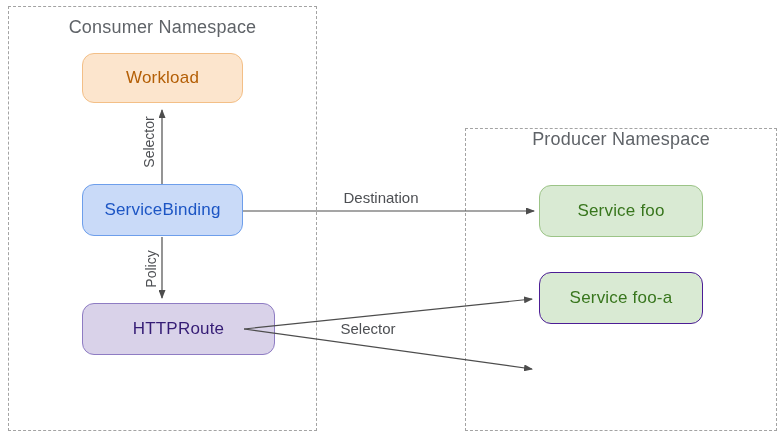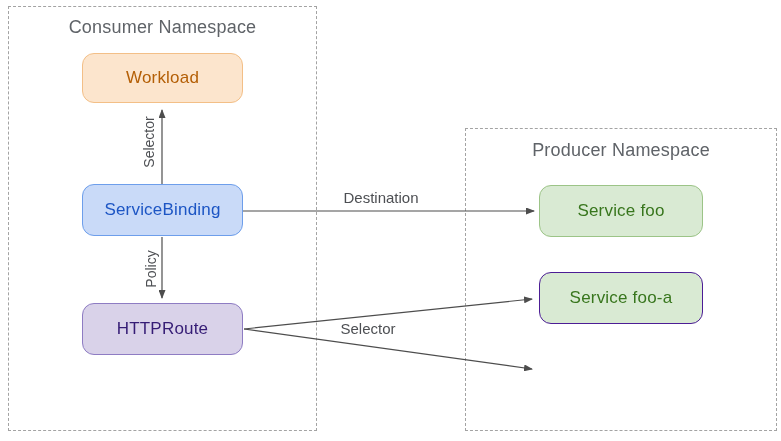--- a/index.html
+++ b/index.html
@@ -24,21 +24,21 @@
   }
   .ns-consumer { left: 8px; top: 6px; width: 309px; height: 425px; }
   .ns-producer { left: 465px; top: 128px; width: 312px; height: 303px; }
   .ns-title {
     margin-top: 10px;
     text-align: center;
     font-size: 18px;
     color: #5f6368;
     letter-spacing: 0.2px;
   }
-  .ns-producer .ns-title { margin-top: 11px; }
+  .ns-producer .ns-title { margin-top: 0; }
 
   
   .node {
     position: absolute;
     box-sizing: border-box;
     border-radius: 12px;
     display: flex;
     align-items: center;
     justify-content: center;
     font-size: 17px;
@@ -46,21 +46,21 @@
   }
   .node-workload {
     left: 82px; top: 53px; width: 161px; height: 50px;
     background: #fce5cd; border: 1px solid #f3bf87; color: #b45f06;
   }
   .node-servicebinding {
     left: 82px; top: 184px; width: 161px; height: 52px;
     background: #c9daf8; border: 1px solid #6d9eeb; color: #1c55c4;
   }
   .node-httproute {
-    left: 82px; top: 303px; width: 161px; height: 52px;
+    left: 82px; top: 303px; width: 193px; height: 52px;
     background: #d9d2e9; border: 1px solid #8e7cc3; color: #351c75;
   }
   .node-service-foo {
     left: 539px; top: 185px; width: 164px; height: 52px;
     background: #d9ead3; border: 1px solid #9cc487; color: #38761d; text-align: right;
   }
   .node-service-foo-a {
     left: 539px; top: 272px; width: 164px; height: 52px;
     background: #d9ead3; border: 1px solid #4c1d95; color: #38761d;
   }

